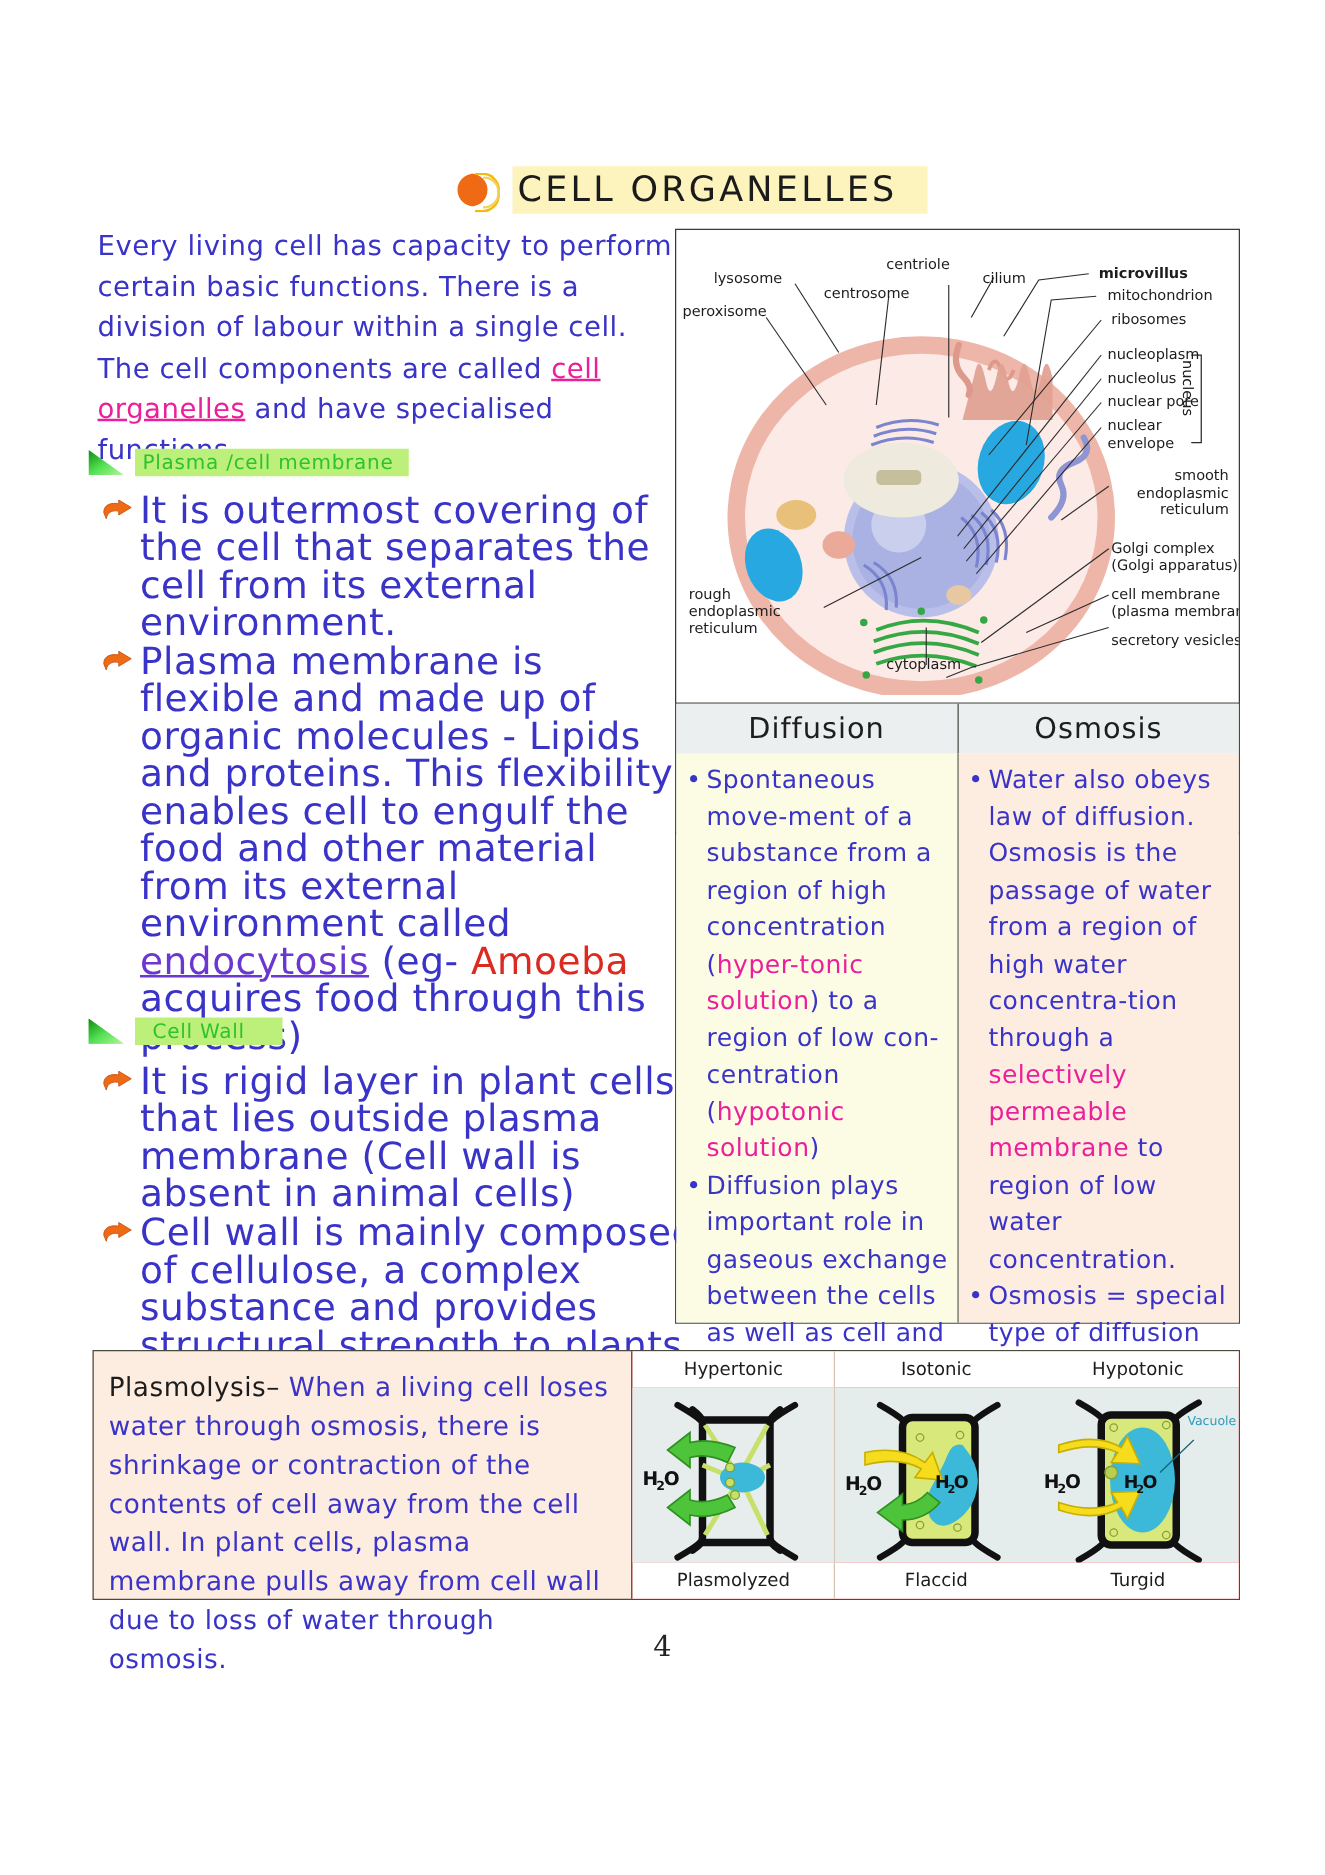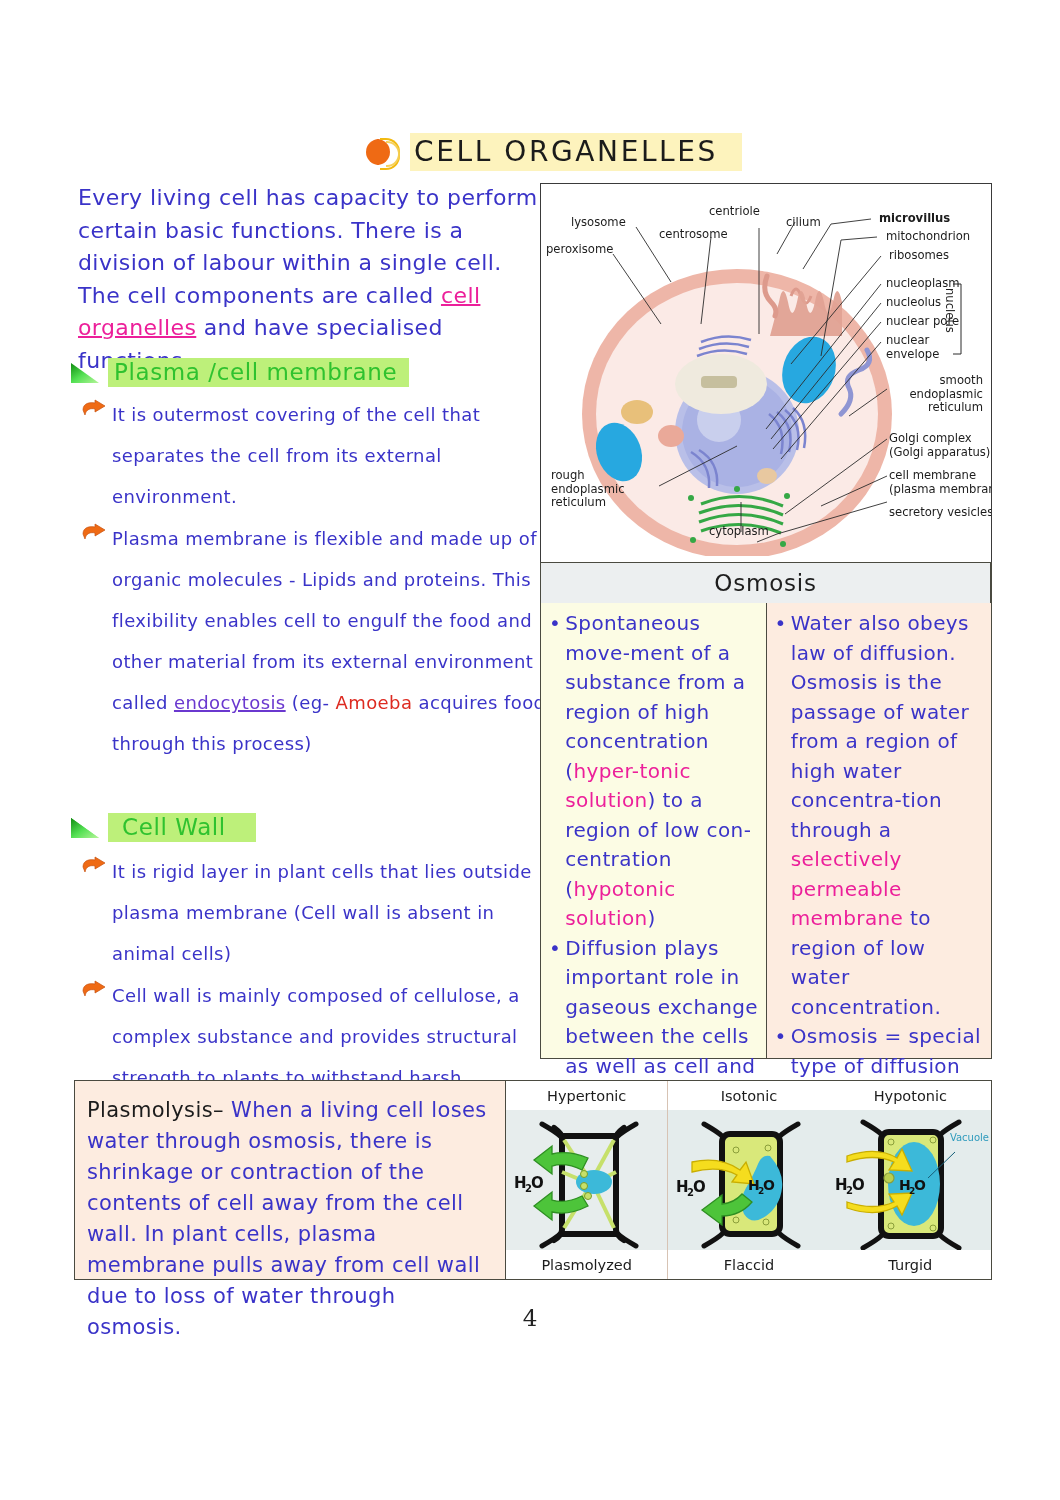--- a/index.html
+++ b/index.html
@@ -60,32 +60,32 @@
   .red{color:#dd2a20;}
   .violet-u{color:#6a38cf;text-decoration:underline;text-decoration-thickness:1.5px;}
 
   
   .sec{position:absolute;display:flex;align-items:center;gap:8px;}
   .tri{
     width:30px;height:24px;flex:0 0 auto;position:relative;
   }
   .tri svg{display:block;}
   .sec-label{
-    color:#2fc22f;font-size:23px;letter-spacing:.6px;
+    color:#2fc22f;font-size:16px;letter-spacing:.6px;
     background:#bdf07a;padding:1px 12px 2px 6px;
   }
 
   
   .blk{position:absolute;}
   .bullet{display:flex;gap:6px;align-items:flex-start;margin-bottom:1px;}
   .arrowbul{
     flex:0 0 auto;width:24px;height:26px;margin-top:5px;position:relative;
   }
   .arrowbul svg{display:block;}
-  .btext{font-size:18px;line-height:41px;color:#3a33c8;width:455px;}
+  .btext{font-size:30px;line-height:30px;color:#3a33c8;width:455px;}
 
   
   .celldiag{
     position:absolute;left:540px;top:183px;width:452px;height:484px;
     background:#ffffff;border:1.5px solid #3a3a3a;box-sizing:border-box;
     overflow:hidden;
   }
   .celldiag svg{position:absolute;left:0;top:0;}
   .cd-lbl{
     position:absolute;font-size:11.6px;color:#1c1c1c;white-space:pre;
@@ -346,20 +346,21 @@
 (plasma membrane)</div>
     <div class="cd-lbl" style="left:348px;top:322px;">secretory vesicles</div>
     <div class="cd-lbl" style="left:10px;top:285px;">rough
 endoplasmic
 reticulum</div>
     <div class="cd-lbl" style="left:168px;top:341px;">cytoplasm</div>
   </div>
 
   <div class="dtable">
     <div class="dt-head">
+      <div class="h">Diffusion</div>
       <div class="h">Osmosis</div>
     </div>
     <div class="dt-body">
 
       <div class="c left hand" style="font-size:20px;line-height:29.5px;">
         <div class="dbul">
           <div class="dot">•</div>
           <div class="tx"><span>Spontaneous move-ment of a substance from a region of high concentration (</span><span class="pink">hyper-tonic solution</span><span>) to a region of low con-centration (</span><span class="pink">hypotonic solution</span><span>)</span></div>
         </div>
         <div class="dbul">

